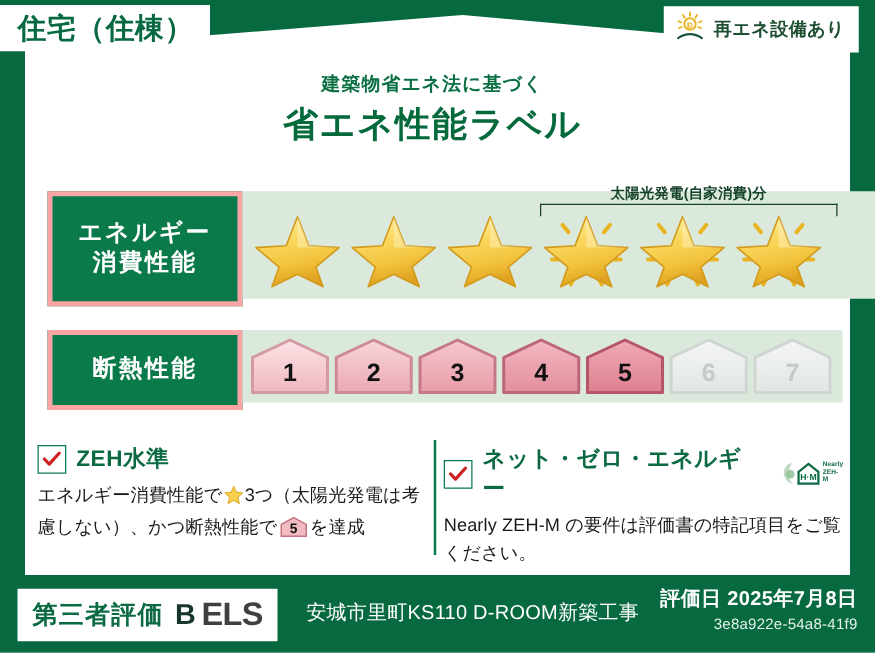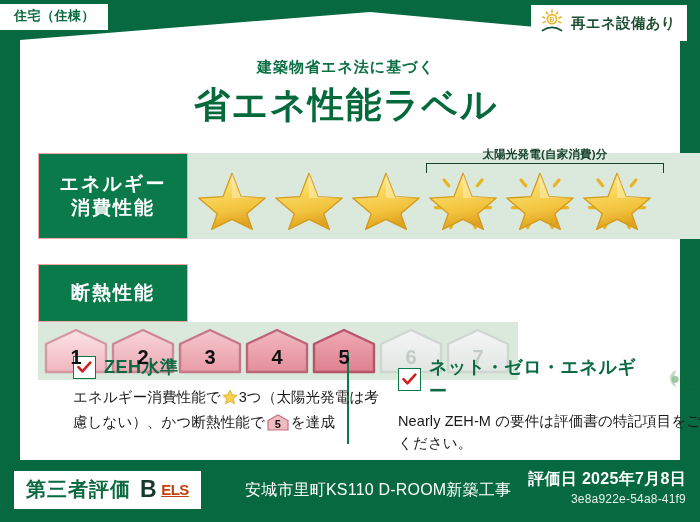--- a/index.html
+++ b/index.html
@@ -17,56 +17,56 @@
   #panel{
     position:absolute;left:20px;top:0px;width:660px;height:460px;
     background:#ffffff;
     clip-path:polygon(0 40px, 350px 12px, 660px 40px, 660px 460px, 0 460px);
   }
   
   #type-tag{
     position:absolute;left:0px;top:4px;
     background:#ffffff;
     padding:5px 13px 6px 14px;
-    font-size:13px;font-weight:bold;color:#07693f;
+    font-size:23px;font-weight:bold;color:#07693f;
     letter-spacing:0.5px;
     line-height:1.15;
     z-index:6;
   }
   
   #renew-badge{
     position:absolute;right:13px;top:5px;
     background:#ffffff;
     padding:4px 11px 4px 8px;
     display:flex;align-items:center;gap:6px;
     z-index:6;
   }
   #renew-badge .txt{font-size:14.5px;font-weight:bold;color:#1f4f33;letter-spacing:0.3px;}
   
   #title-block{
     position:absolute;left:0;top:58px;width:692px;text-align:center;z-index:5;
   }
   #subtitle{font-size:15px;font-weight:bold;color:#0b6f44;letter-spacing:1px;}
-  #maintitle{font-size:36px;font-weight:bold;color:#046a3c;letter-spacing:1.5px;margin-top:4px;}
+  #maintitle{font-size:28px;font-weight:bold;color:#046a3c;letter-spacing:1.5px;margin-top:4px;}
 
   
   .perf-row{position:absolute;left:38px;display:flex;align-items:stretch;}
   .perf-cap{
     width:148px;background:#0b7a4b;color:#fff;
     display:flex;flex-direction:column;align-items:center;justify-content:center;
     font-weight:bold;letter-spacing:2px;line-height:1.28;
-    border:1px solid #fca5a5;
+    border:4px solid #fca5a5;
   }
   .perf-val{background:#dbe9dc;display:flex;align-items:center;}
 
   #row-energy{top:153px;}
   #row-energy .perf-cap{height:84px;font-size:19px;}
   #row-energy .perf-val{width:532px;height:86px;position:relative;}
 
-  #row-insul{top:264px;flex-direction:column;}
+  #row-insul{top:264px;}
   #row-insul .perf-cap{height:56px;font-size:19px;}
   #row-insul .perf-val{width:474px;height:58px;padding-left:6px;}
 
   
   .stars{display:flex;align-items:center;gap:1px;padding-left:6px;margin-top:6px;}
   .star{position:relative;width:76px;height:72px;}
 
   
   #solar-ann{
     position:absolute;left:238px;top:-6px;width:238px;text-align:center;z-index:4;
@@ -82,21 +82,21 @@
     position:relative;width:64px;height:46px;
     display:flex;align-items:flex-end;justify-content:center;
     font-size:20px;font-weight:bold;color:#111;
     padding-bottom:5px;box-sizing:border-box;
   }
   .house .hnum{position:relative;z-index:2;}
   .house svg{position:absolute;left:0;top:0;}
   .house.off .hnum{color:#c3cbc6;}
 
   
-  .check-block{position:absolute;top:355px;margin-left:43px;}
+  .check-block{position:absolute;top:355px;}
   #chk-left{left:30px;width:310px;}
   #chk-right{left:355px;width:320px;}
   .chk-head{display:flex;align-items:center;gap:8px;}
   .chk-box{
     width:21px;height:21px;border:1.6px solid #0b7a4b;background:#fff;
     display:flex;align-items:center;justify-content:center;flex:0 0 auto;
   }
   .chk-title{font-size:18px;font-weight:bold;color:#0b6a41;letter-spacing:0.5px;}
   .chk-body{
     margin-top:7px;font-size:14.5px;color:#1a1a1a;line-height:1.52;letter-spacing:0.1px;
@@ -114,21 +114,21 @@
   #chk-div{position:absolute;left:347px;top:352px;width:2px;height:92px;background:#0b7a4b;}
 
   
   #footer{position:absolute;left:0;bottom:0;width:700px;height:62px;background:#07693f;}
   #bels{
     position:absolute;left:14px;top:11px;background:#fff;
     padding:5px 12px 6px 12px;display:flex;align-items:center;gap:9px;
   }
   #bels .jp{font-size:20px;font-weight:bold;color:#0b6a41;letter-spacing:1px;}
   #bels .b1{font-size:23px;font-weight:bold;color:#16372a;letter-spacing:-0.5px;}
-  #bels .b2{font-size:15px;font-weight:bold;color:#c2410c;letter-spacing:-0.5px;margin-left:-4px;text-decoration:underline;}
+  #bels .b2{font-size:26px;font-weight:bold;color:#404040;letter-spacing:-0.5px;margin-left:-4px;}
   #proj{position:absolute;left:245px;top:20px;font-size:16px;color:#ffffff;letter-spacing:0.2px;}
   #fr{position:absolute;right:14px;top:9px;text-align:right;}
   #fr .date{font-size:16px;font-weight:bold;color:#fff;letter-spacing:0.3px;}
   #fr .uid{font-size:12px;color:#e6f2ea;margin-top:2px;letter-spacing:0.2px;}
 </style>
 </head>
 <body>
 
 <div id="label">
 

